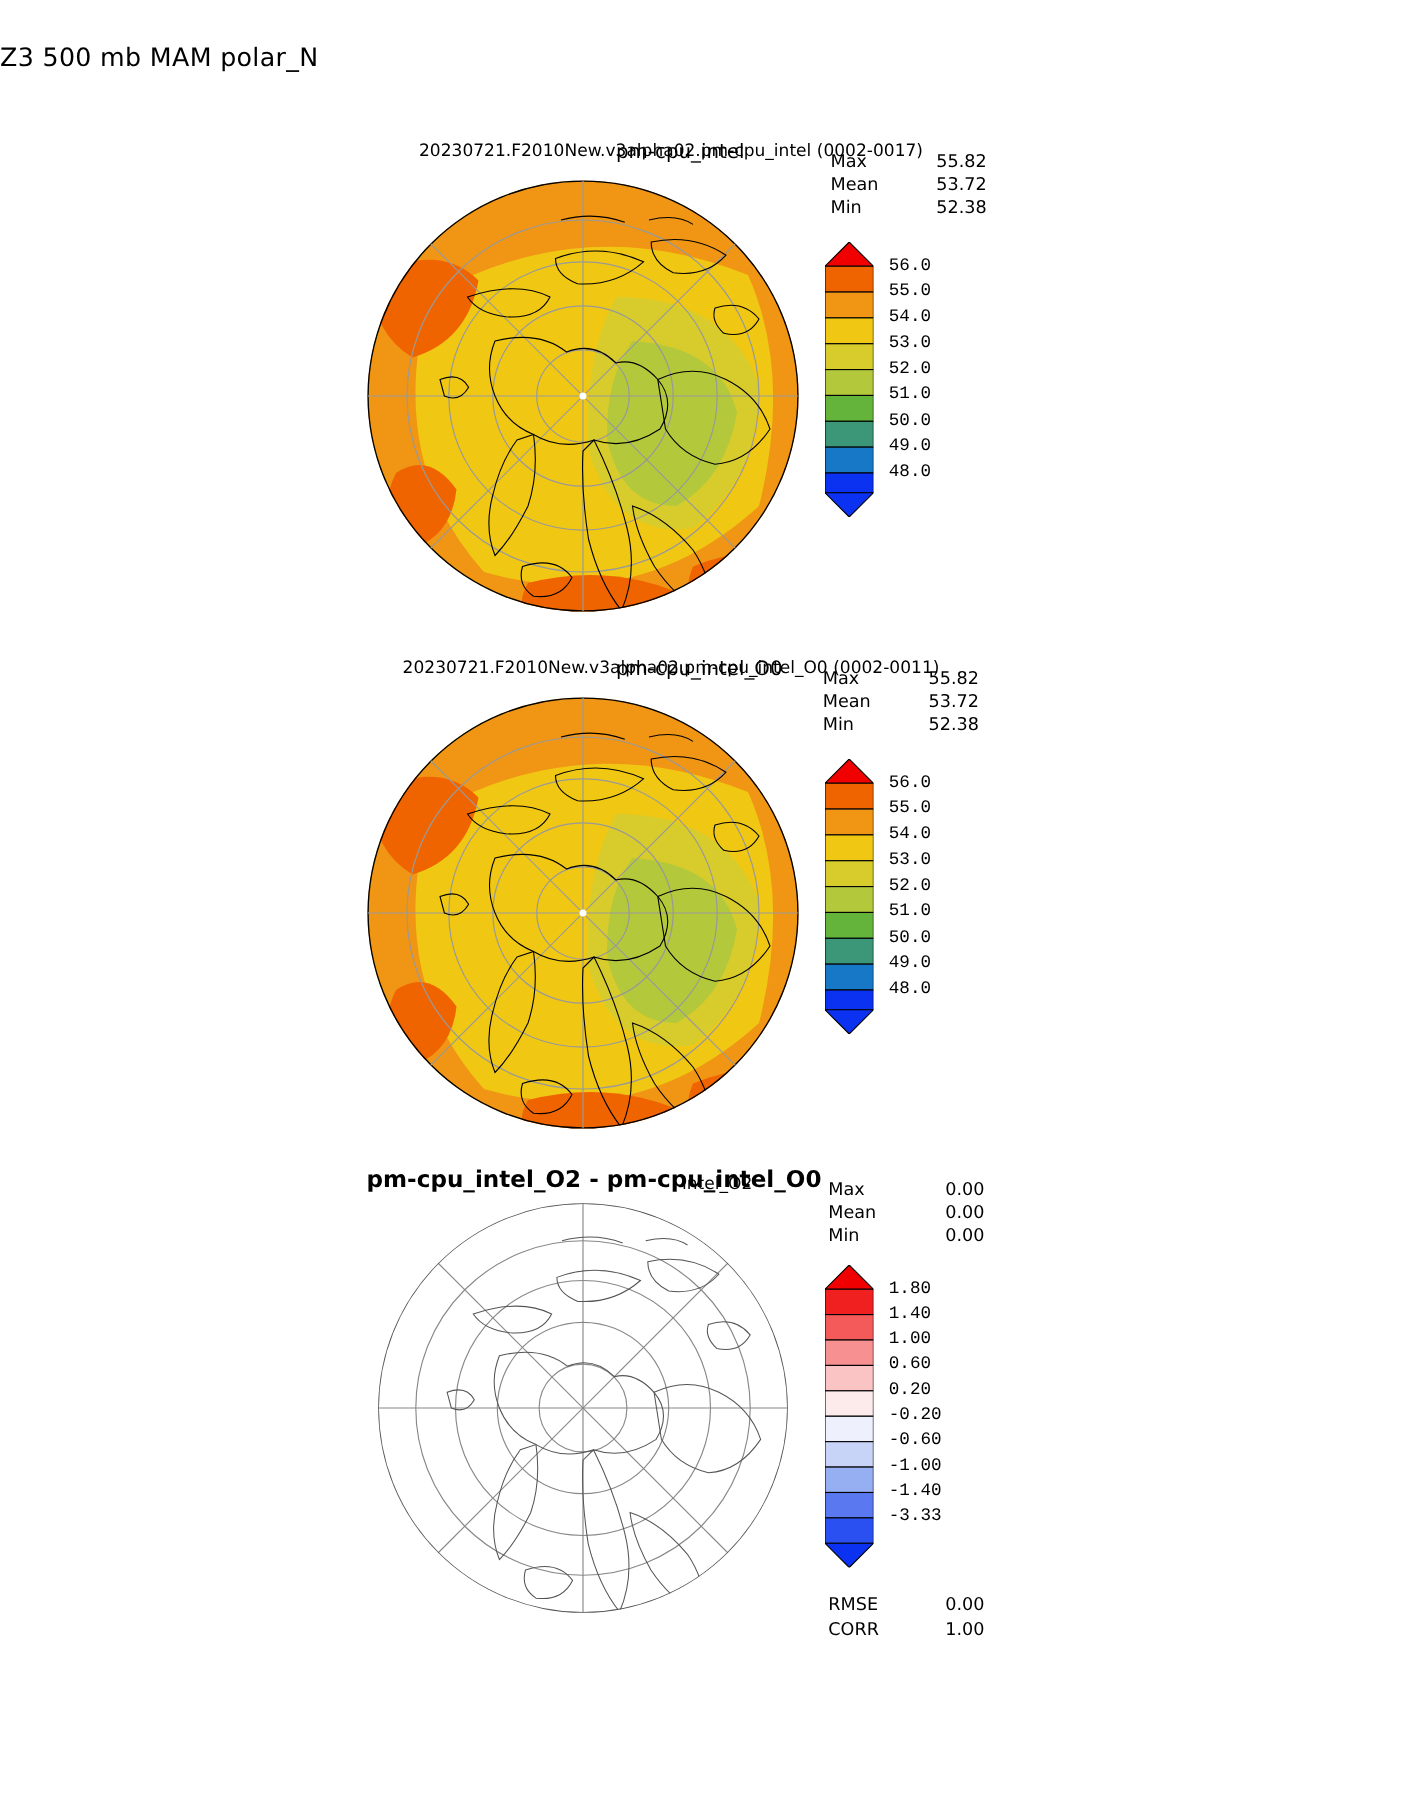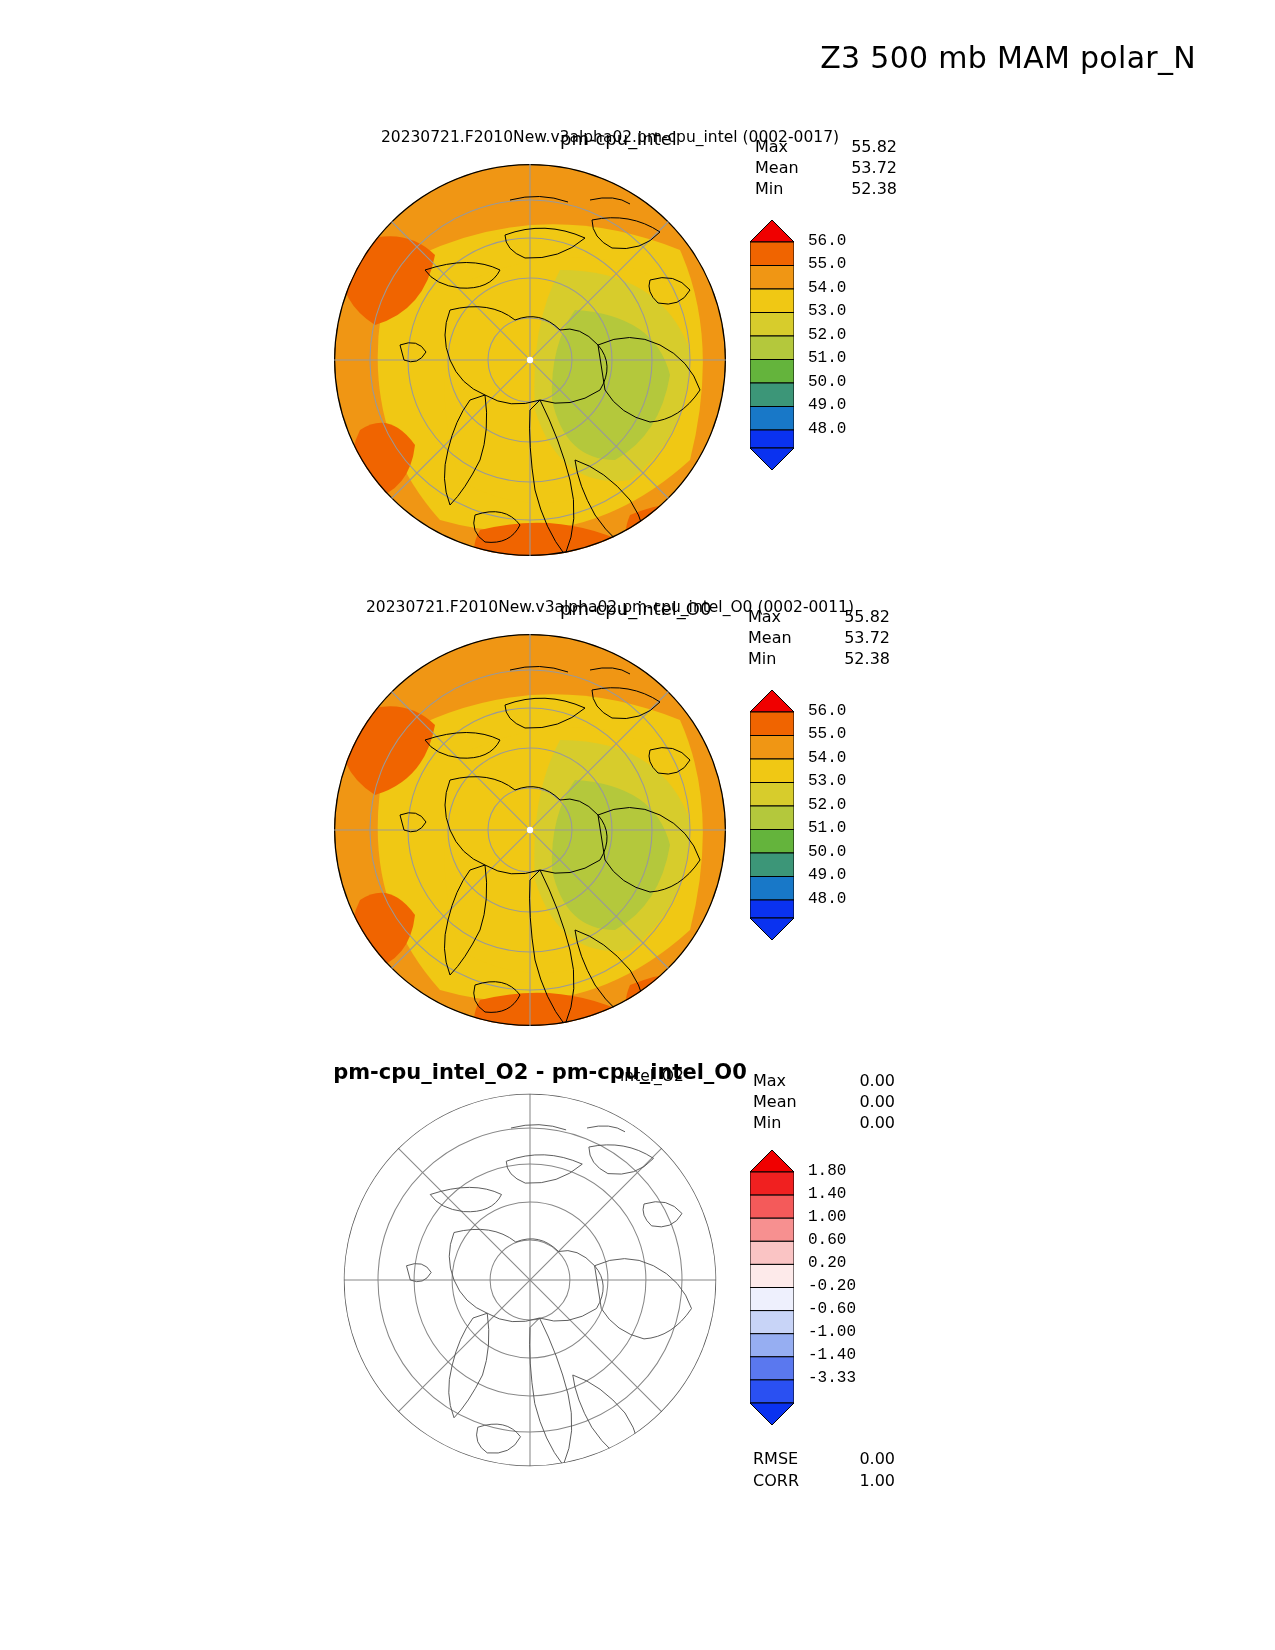--- a/index.html
+++ b/index.html
@@ -13,22 +13,22 @@
     position: relative;
     font-family: "DejaVu Sans", sans-serif;
     color: #000000;
     overflow: hidden;
   }
   .page-title {
     position: absolute;
     top: 40px;
     left: 0;
     width: 1196px;
-    text-align: right;
-    font-size: 30px;
+    text-align: left;
+    font-size: 23px;
     letter-spacing: 0.3px;
   }
   .panel {
     position: absolute;
     left: 0;
     width: 1275px;
   }
   .panel-1 { top: 110px; height: 460px; }
   .panel-2 { top: 580px; height: 460px; }
   .panel-3 { top: 1050px; height: 470px; }

